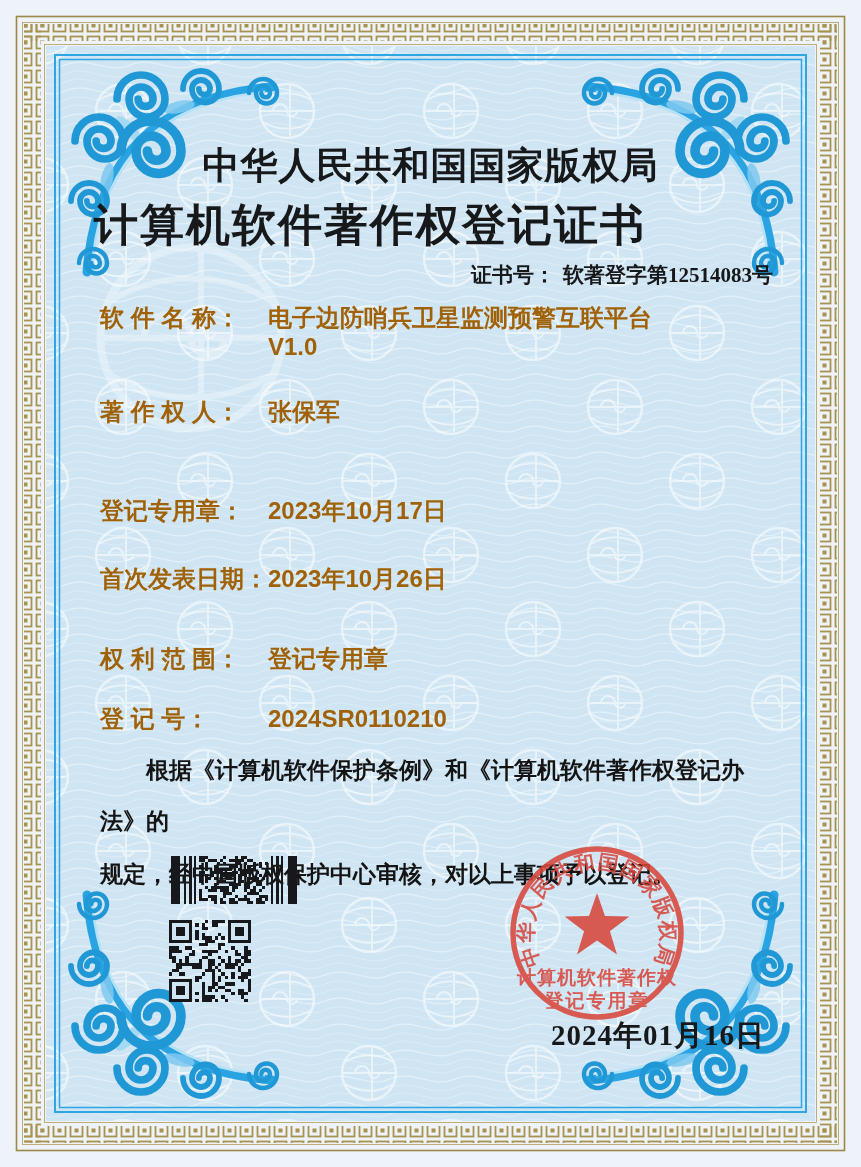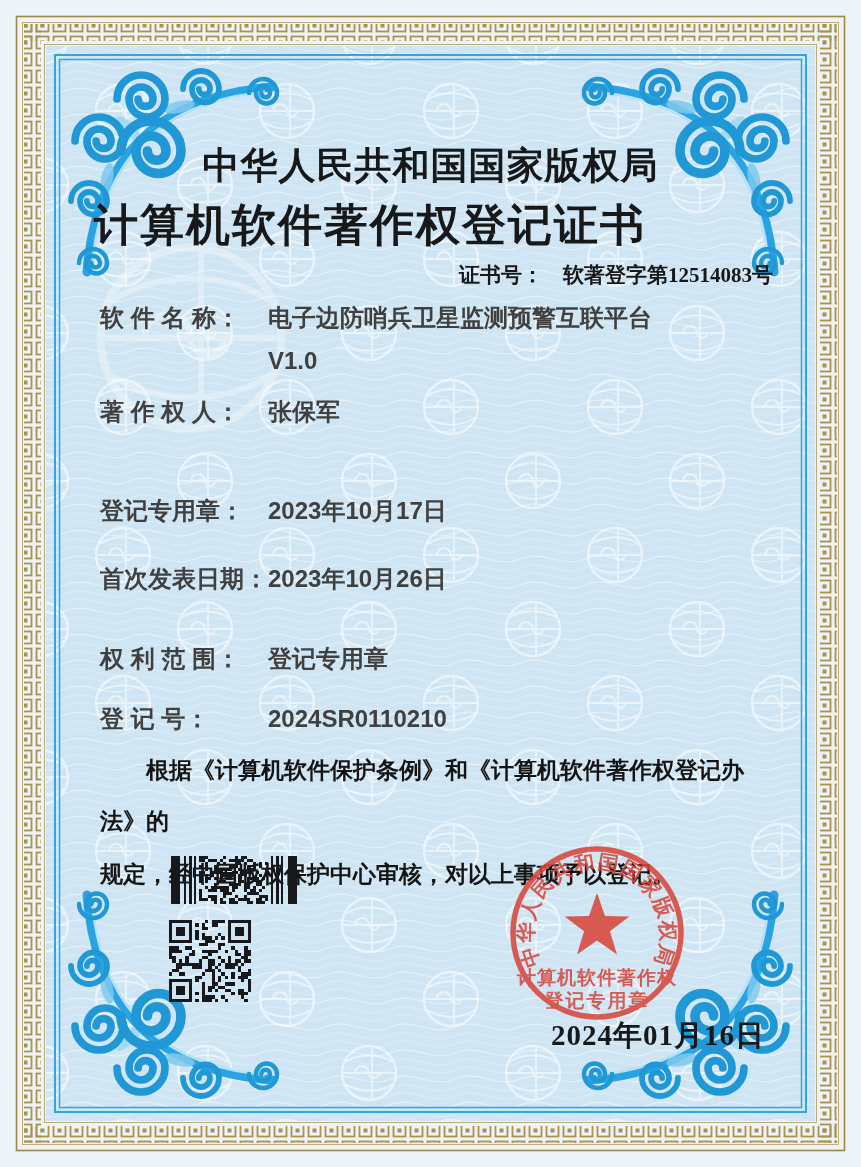--- a/index.html
+++ b/index.html
@@ -19,29 +19,29 @@
   .cert-title{
     position:absolute;left:0;top:196px;width:740px;text-align:center;
     font-family:"Liberation Serif","DejaVu Serif",serif;
     font-weight:bold;font-size:44px;letter-spacing:2px;color:#17181a;
   }
   .certno{
     position:absolute;right:88px;top:261px;
     font-family:"Liberation Serif","DejaVu Serif",serif;
     font-weight:600;font-size:21px;color:#17181a;white-space:nowrap;
   }
-  .certno .num{margin-left:20px;}
+  .certno .num{margin-left:8px;}
 
   .row{
-    position:absolute;left:100px;color:#404040;font-weight:bold;
+    position:absolute;left:100px;color:#a16207;font-weight:bold;
     font-size:24px;white-space:nowrap;
   }
   .row .lbl{display:inline-block;width:168px;}
   .row .val{display:inline-block;}
-  .r1{top:302px;} .r1b{top:333px;left:268px;margin-top:14px;}
+  .r1{top:302px;} .r1b{top:333px;left:268px;}
   .r2{top:396px;}
   .r3{top:495px;} .r4{top:547px;margin-top:16px;} .r5{top:595px;} .r6{top:643px;} .r7{top:691px;margin-top:12px;}
 
   .statement{
     position:absolute;left:100px;top:747px;width:668px;
     font-size:23px;font-weight:bold;color:#141414;line-height:51px;
   }
   .statement .l1{text-indent:2em;font-family:Liberation Mono, monospace;}
 
   .issue-date{

